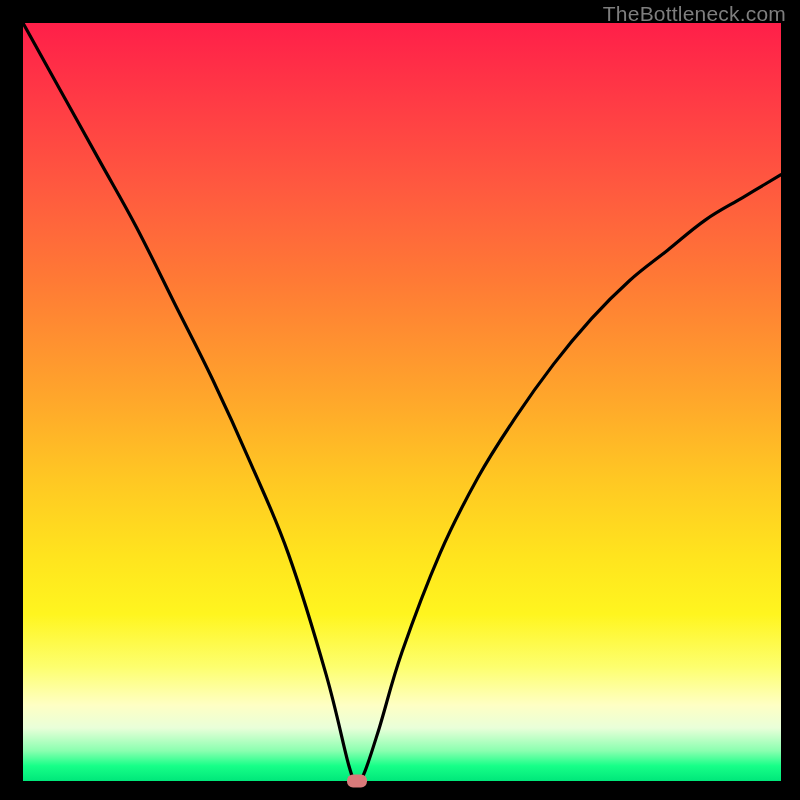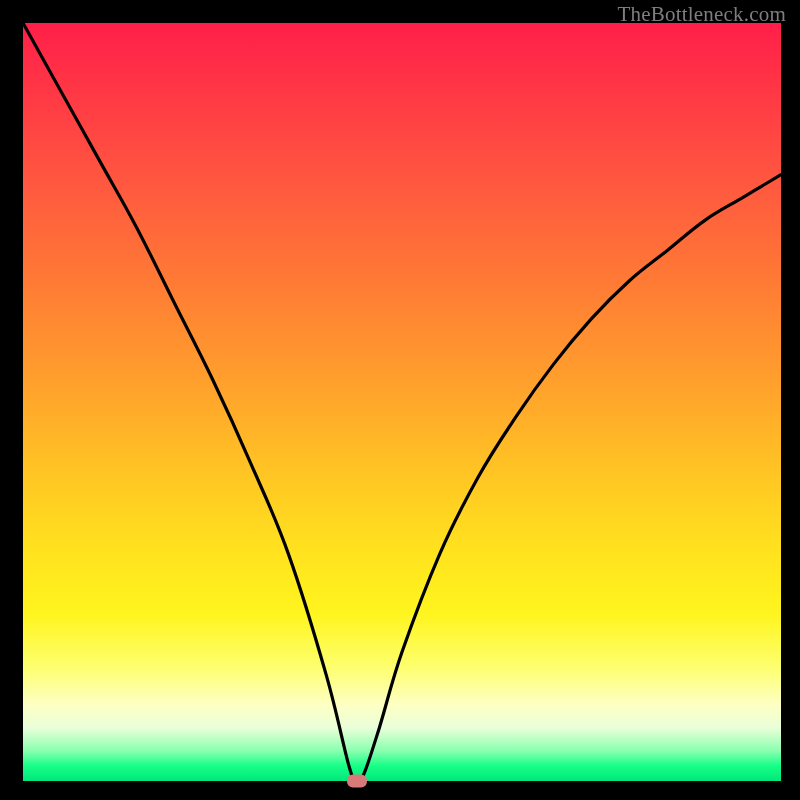--- a/index.html
+++ b/index.html
@@ -11,21 +11,20 @@
     overflow: hidden;
     font-family: Arial, Helvetica, sans-serif;
   }
   .frame {
     position: absolute;
     left: 0;
     top: 0;
     width: 800px;
     height: 800px;
     background: #000;
-    font-family: Liberation Serif, serif;
   }
   .plot-area {
     position: absolute;
     left: 23px;
     top: 23px;
     width: 758px;
     height: 758px;
     
     background: linear-gradient(
       to bottom,

